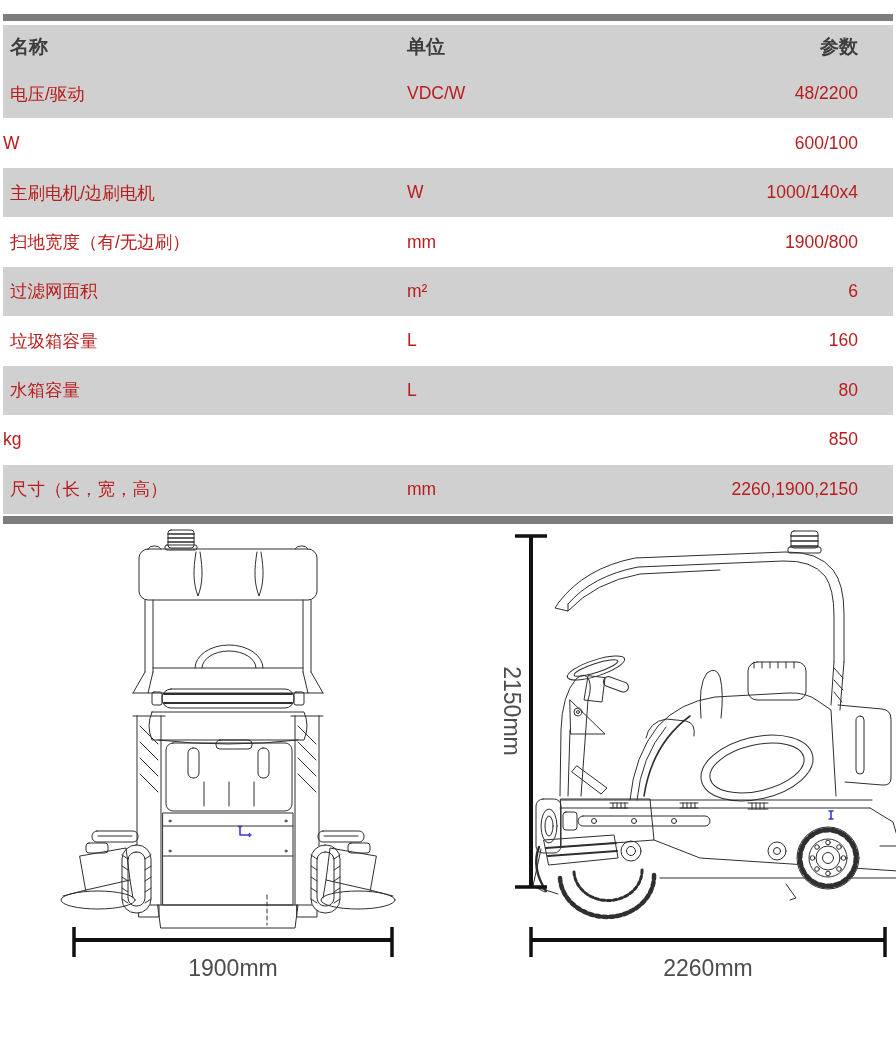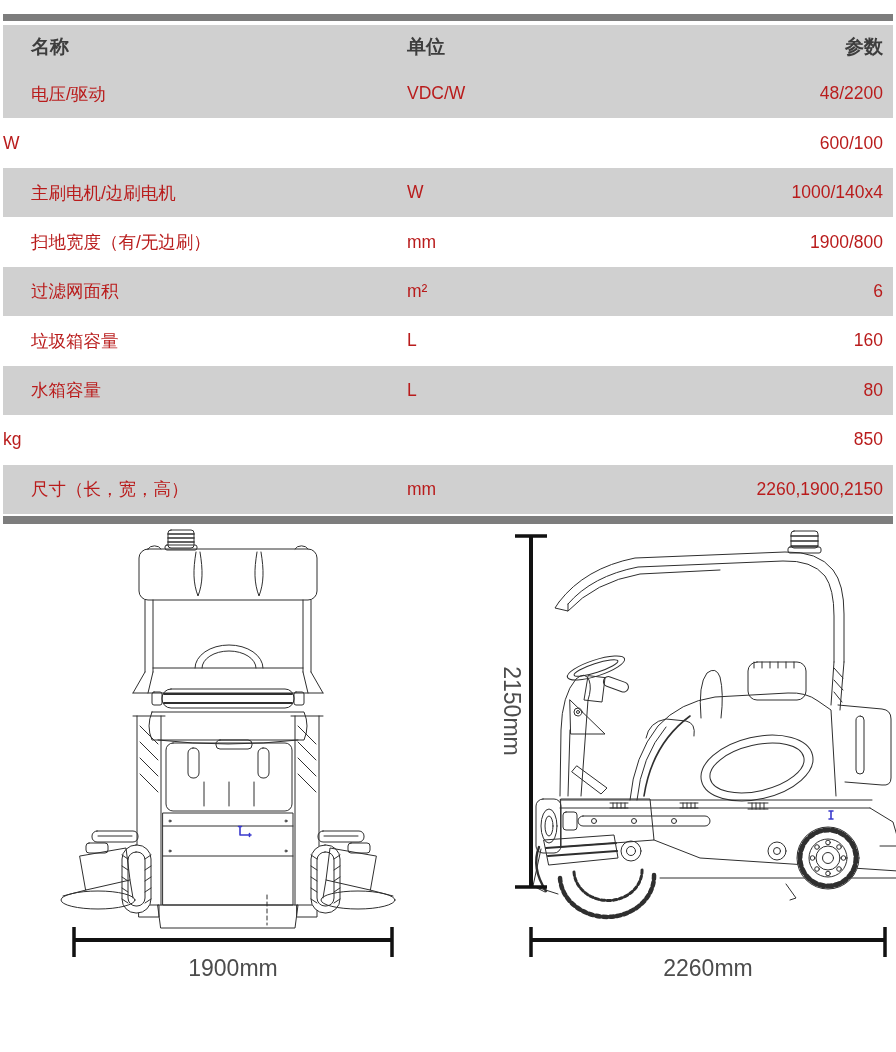--- a/index.html
+++ b/index.html
@@ -7,23 +7,23 @@
         font-family:"Liberation Sans","DejaVu Sans",sans-serif;color:#575757;}
   .bar{position:absolute;left:3px;width:890px;background:#7d7d7d;}
   #bar-top{top:14px;height:7px;}
   #bar-bottom{top:516px;height:8px;}
   #spec-table{position:absolute;left:3px;top:25px;width:890px;}
   .t-header{height:44px;background:#d0d0d0;display:flex;align-items:center;
             font-size:19px;font-weight:bold;color:#3d3d3d;}
   .t-row{height:49.45px;display:flex;align-items:center;font-size:17.5px;color:#b91c1c;}
   .t-row:nth-child(odd){background:#ffffff;}
   .t-row:nth-child(even){background:#d0d0d0;}
-  .col-name{width:404px;padding-left:28px;box-sizing:border-box;white-space:nowrap;}
+  .col-name{width:404px;padding-left:7px;box-sizing:border-box;white-space:nowrap;}
   .col-unit{flex:1;white-space:nowrap;}
-  .col-value{text-align:right;padding-right:10px;white-space:nowrap;}
+  .col-value{text-align:right;padding-right:35px;white-space:nowrap;}
   #drawings{position:absolute;left:0;top:525px;width:896px;height:475px;}
   svg text{font-family:"Liberation Sans","DejaVu Sans",sans-serif;}
 </style>
 </head>
 <body>
 
 <div id="page">
 
   <div id="bar-top" class="bar"></div>
 

